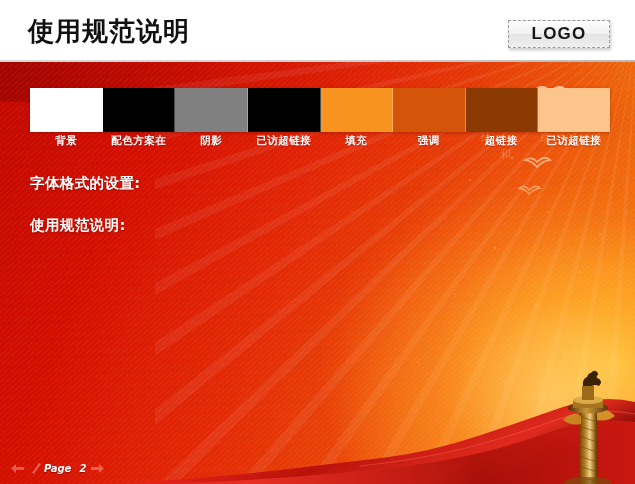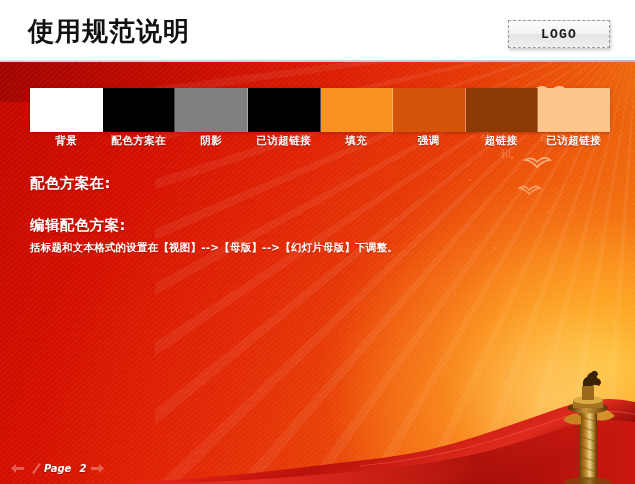--- a/index.html
+++ b/index.html
@@ -55,25 +55,25 @@
     width: 100px;
     height: 26px;
     background: linear-gradient(180deg,#fdfdfd 0%,#f2f2f2 48%,#e4e4e4 52%,#efefef 100%);
     border: 1px dashed #9a9a9a;
     box-shadow: 1px 2px 3px rgba(0,0,0,0.22);
     display: flex;
     align-items: center;
     justify-content: center;
   }
   .logo-text {
-    font-size: 13px;
+    font-size: 17px;
     font-weight: bold;
     color: #161616;
     letter-spacing: 1.2px;
-    font-family: Liberation Mono, monospace;
+    font-family: Liberation Sans, sans-serif;
   }
 
   
   .body-area {
     position: absolute;
     left: 0; top: 62px;
     width: 635px;
     height: 422px;
     overflow: hidden;
     background: #cf0a00;
@@ -421,25 +421,24 @@
       <div class="swatch-label">阴影</div>
       <div class="swatch-label">已访超链接</div>
       <div class="swatch-label">填充</div>
       <div class="swatch-label">强调</div>
       <div class="swatch-label">超链接</div>
       <div class="swatch-label">已访超链接</div>
     </div>
 
     <div class="sections">
       <div class="section">
-        <div class="section-heading">配色方案在:</div>
+        <div class="section-heading">字体格式的设置:</div>
       </div>
       <div class="section">
-        <div class="section-heading">编辑配色方案:</div>
-        <div class="section-body">括标题和文本格式的设置在【视图】--&gt;【母版】--&gt;【幻灯片母版】下调整。</div>
+        <div class="section-heading">使用规范说明:</div>
       </div>
     </div>
 
     <div class="footer">
       <span class="nav-arrow">
         <svg width="13" height="9" viewBox="0 0 13 9">
             <path d="M5 0 L0 4.5 L5 9 L5 6 L13 6 L13 3 L5 3 Z" fill="#ffffff"></path>
           </svg>
       </span>
       <span class="slash">

